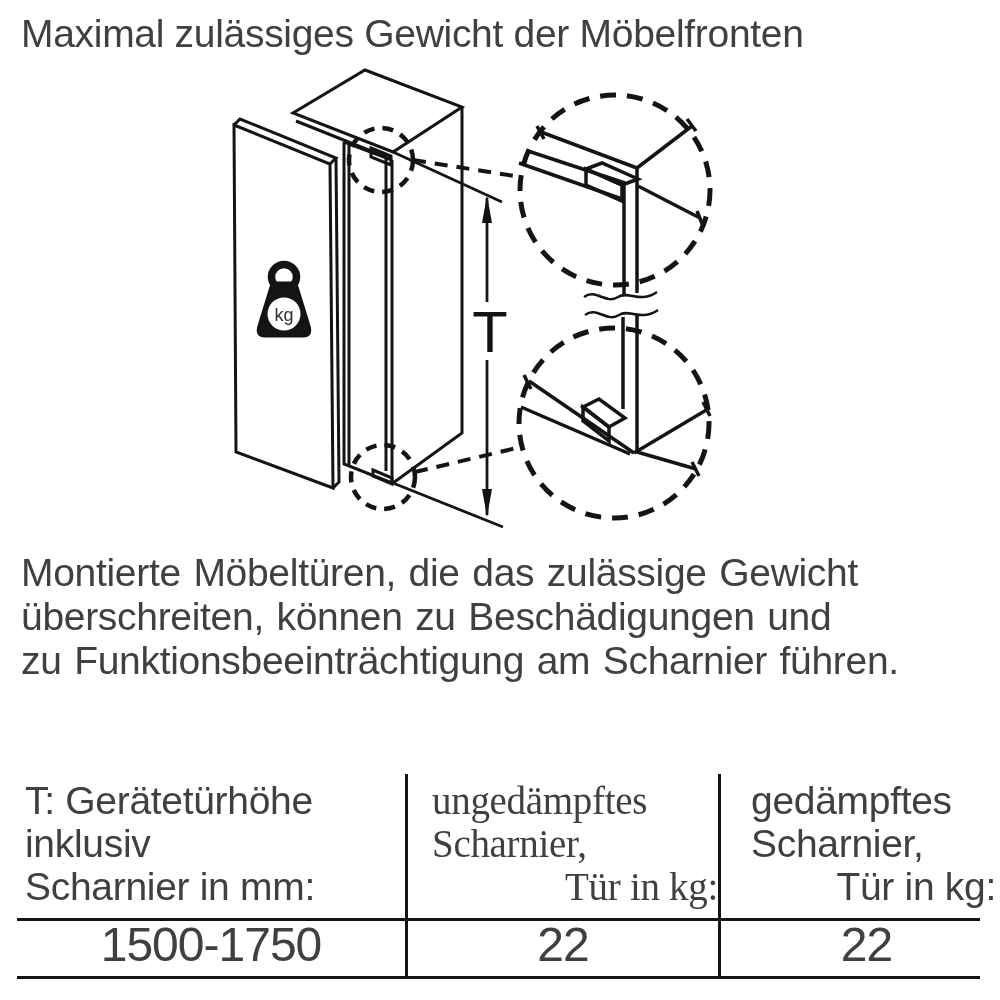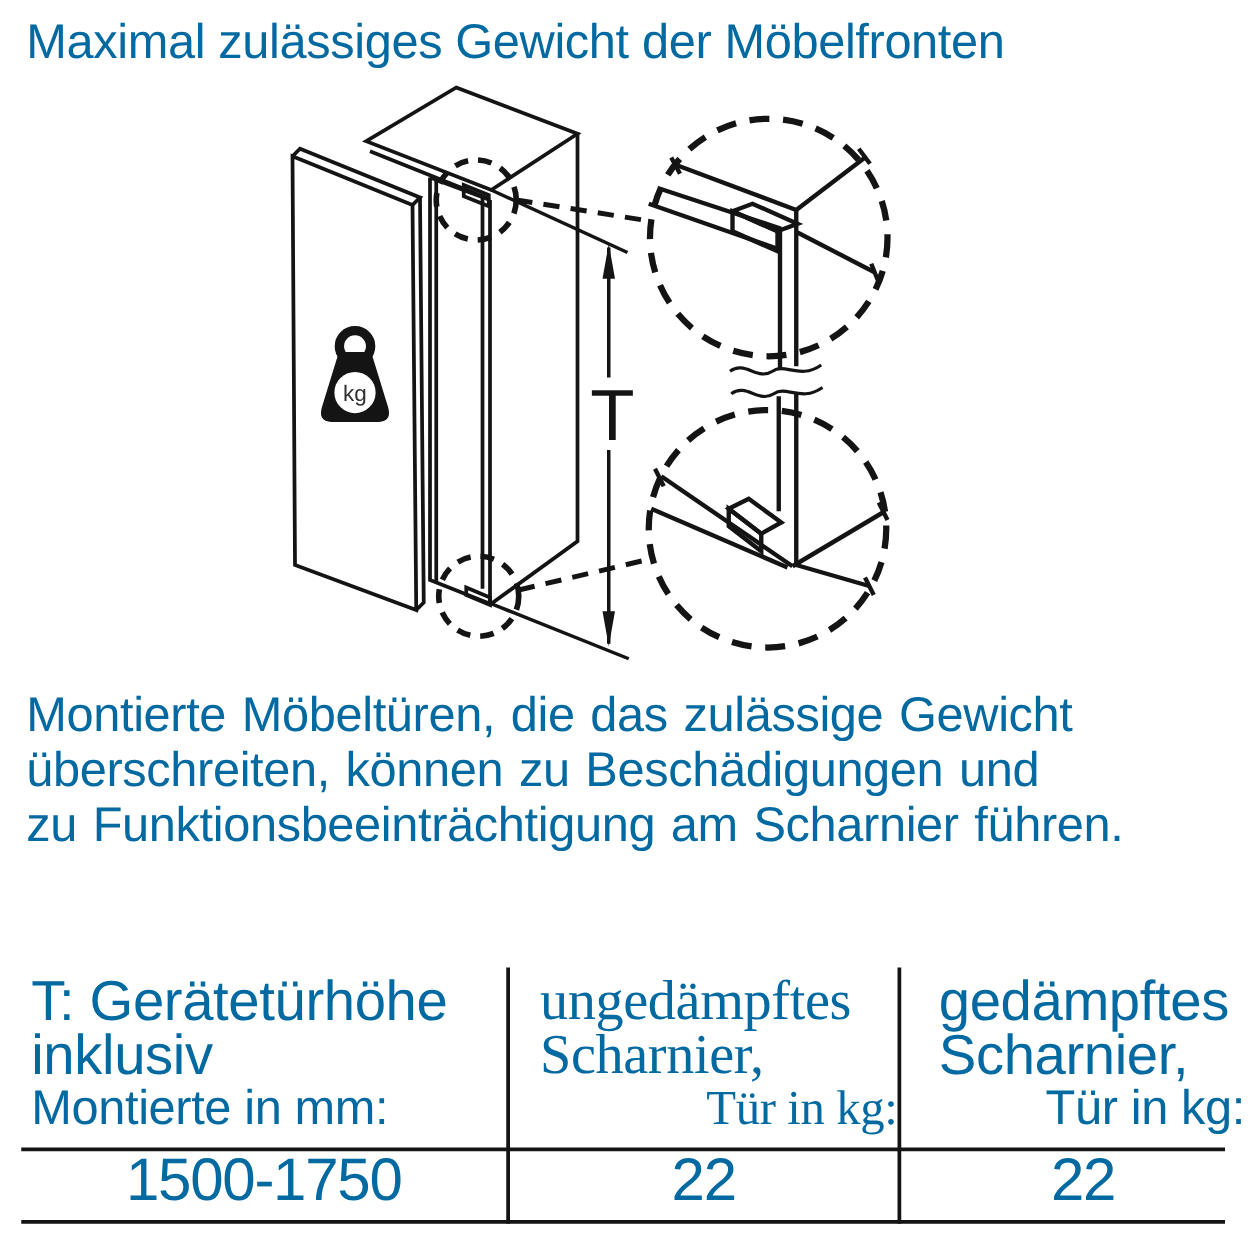--- a/index.html
+++ b/index.html
@@ -1,28 +1,28 @@
 <!DOCTYPE html>
 <html><head>
 <meta charset="utf-8">
 <style>
   html,body{margin:0;padding:0;background:#ffffff;}
   .page{position:relative;width:1000px;height:1000px;background:#fff;overflow:hidden;
-        font-family:"Liberation Sans", sans-serif;color:#0369a1;}
+        font-family:"Liberation Sans", sans-serif;color:#404040;}
   .title{position:absolute;left:21px;top:11px;font-size:39px;line-height:46px;
          letter-spacing:-0.3px;font-weight:normal;margin:0;white-space:nowrap;}
   .diagram-svg{position:absolute;left:0;top:0;width:1000px;height:1000px;}
   .warning{position:absolute;left:21px;top:551px;width:950px;font-size:39px;line-height:44px;
            letter-spacing:-0.3px;word-spacing:2px;white-space:pre-line;margin:0;}
   .spec-table{position:absolute;left:17px;top:774px;width:963px;height:205px;}
   .rule{position:absolute;background:#141414;}
   .vrule{top:0;width:3px;height:205px;}
   .hrule{left:0;width:963px;height:3px;}
   .hcell{position:absolute;top:0;height:144px;box-sizing:border-box;}
-  .hmain{font-size:45px;line-height:43px;letter-spacing:-0.3px;white-space:pre-line;padding-top:5px;}
+  .hmain{font-size:39px;line-height:43px;letter-spacing:-0.3px;white-space:pre-line;padding-top:5px;}
   .hsub{position:absolute;bottom:9px;font-size:39px;letter-spacing:-0.3px;white-space:nowrap;}
   .hsub.left{left:8px;}
   .hsub.center{left:0;width:100%;text-align:right;}
   .vcell{position:absolute;top:142px;height:55px;line-height:57px;text-align:center;
          font-size:48px;letter-spacing:-1px;}
   .c1{left:0;width:388px;}
   .c2{left:391px;width:310px;}
   .c3{left:704px;width:259px;margin-left:16px;}
   .hcell.c1{padding-left:8px;}
   .hcell.c2{padding-left:24px;font-family:Liberation Serif, serif;}
@@ -132,21 +132,21 @@
 
   <div class="spec-table">
     <div class="rule vrule" style="left:388px"></div>
     <div class="rule vrule" style="left:701px"></div>
     <div class="rule hrule" style="top:144px"></div>
     <div class="rule hrule" style="top:202px"></div>
 
     <div class="hcell c1">
       <div class="hmain">T: Gerätetürhöhe
 inklusiv</div>
-      <div class="hsub left">Montierte in mm:</div>
+      <div class="hsub left">Scharnier in mm:</div>
     </div>
     <div class="hcell c2">
       <div class="hmain">ungedämpftes
 Scharnier,</div>
       <div class="hsub center">Tür in kg:</div>
     </div>
     <div class="hcell c3">
       <div class="hmain">gedämpftes
 Scharnier,</div>
       <div class="hsub center">Tür in kg:</div>

